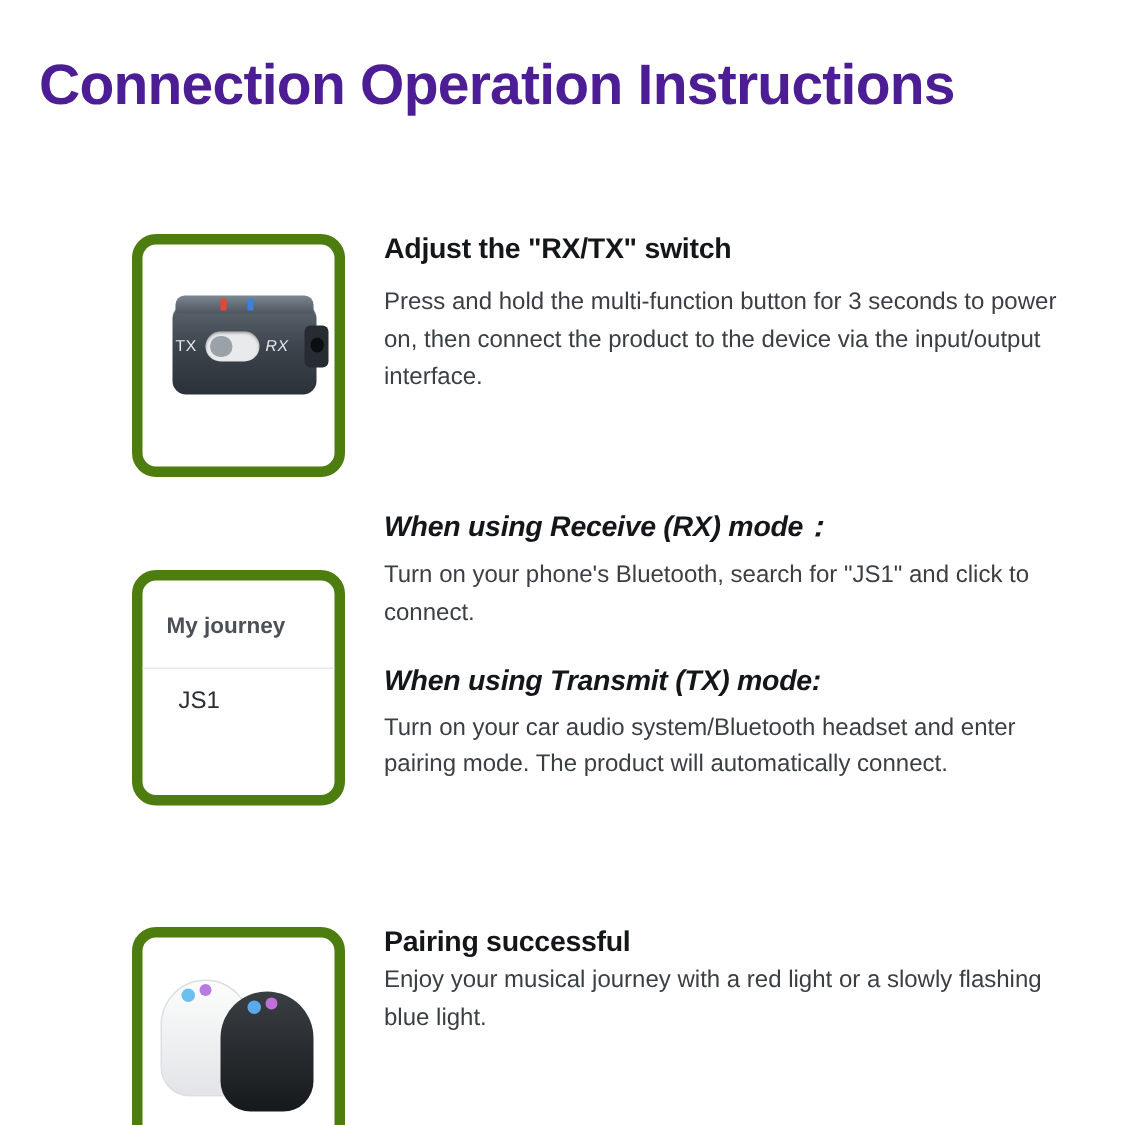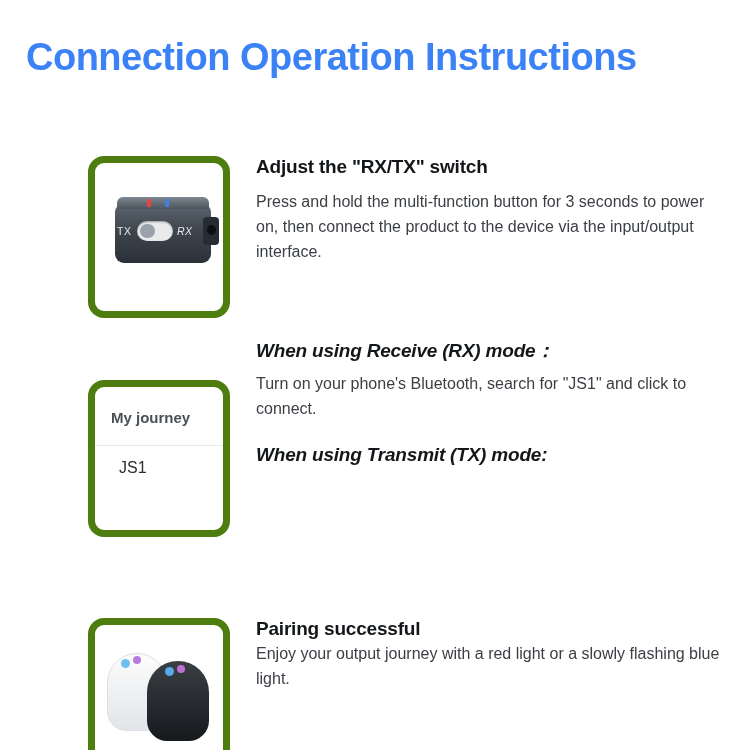--- a/index.html
+++ b/index.html
@@ -18,21 +18,21 @@
     position: relative;
     width: 750px;
     height: 750px;
     box-sizing: border-box;
   }
 
   .page-title {
     font-size: 38px;
     font-weight: bold;
     letter-spacing: -0.5px;
-    color: #3b82f6;
+    color: #4c1d95;
     margin: 38px 0 0 26px;
     line-height: 1.05;
     white-space: nowrap;
   }
 
   
   .block {
     position: absolute;
     display: flex;
     align-items: flex-start;
@@ -259,31 +259,32 @@
   <div class="block" id="block2">
     <div class="figure">
       <div class="dev-label">My journey</div>
       <div class="dev-divider"></div>
       <div class="dev-name">JS1</div>
     </div>
     <div class="text-col">
       <div class="head">When using Receive (RX) mode：</div>
       <p class="body-text">Turn on your phone's Bluetooth, search for "JS1" and click to connect.</p>
       <div class="head head2">When using Transmit (TX) mode:</div>
+      <p class="body-text">Turn on your car audio system/Bluetooth headset and enter pairing mode. The product will automatically connect.</p>
     </div>
   </div>
 
   <div class="block" id="block3">
     <div class="figure">
       <div class="spk spk-white"></div>
       <div class="spk spk-dark"></div>
       <div class="spk-dot dot-a"></div>
       <div class="spk-dot dot-b"></div>
       <div class="spk-dot dot-c"></div>
       <div class="spk-dot dot-d"></div>
     </div>
     <div class="text-col">
       <div class="head">Pairing successful</div>
-      <p class="body-text">Enjoy your output journey with a red light or a slowly flashing blue light.</p>
+      <p class="body-text">Enjoy your musical journey with a red light or a slowly flashing blue light.</p>
     </div>
   </div>
 
 </div>
 
 </body></html>

